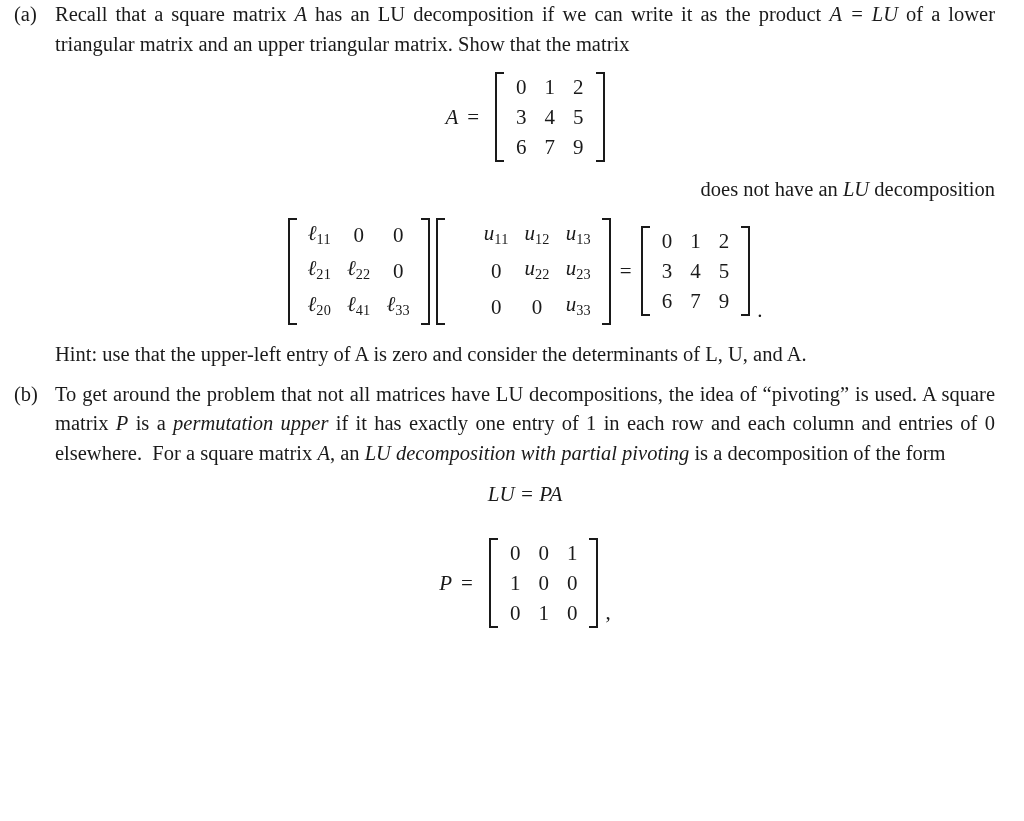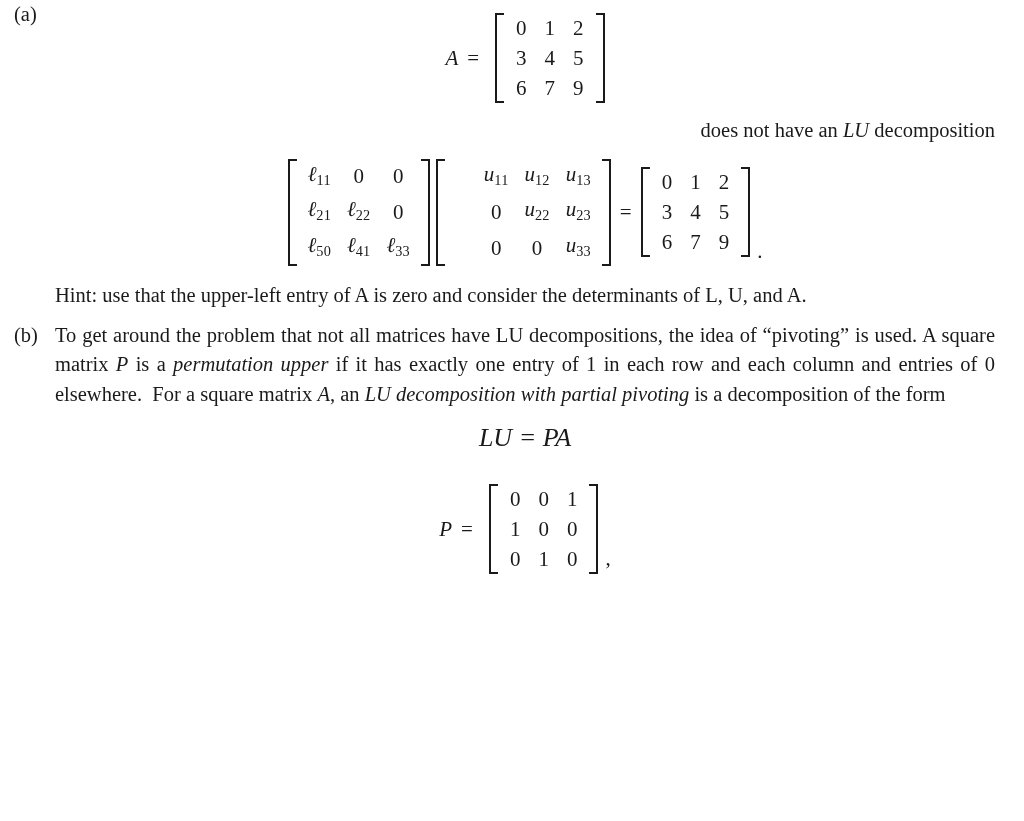--- a/index.html
+++ b/index.html
@@ -142,20 +142,25 @@
   .gap-4 { height: 16px; }
 </style>
 </head>
 <body>
 
 <div class="page">
 
   <div class="item">
     <div class="item-marker">(a)</div>
 
+    <p class="ptext">
+      Recall that a square matrix <i>A</i> has an LU decomposition if we can write it as the
+      product <i>A&nbsp;=&nbsp;LU</i> of a lower triangular matrix and an upper triangular matrix. Show
+      that the matrix
+    </p>
 
     <div class="gap-2"></div>
 
     <div class="display">
       <div class="mathrow">
         <span class="lead">
           <span>A</span><span class="eqsign">=</span>
         </span>
         <span class="matrix">
           <span class="bracket left"></span>
@@ -190,21 +195,21 @@
           <span class="bracket left"></span>
           <span class="mgrid" style="grid-template-columns: repeat(3, auto);">
             <span class="mcell sym"><span class="scriptl">ℓ</span><sub>11</sub></span>
             <span class="mcell">0</span>
             <span class="mcell">0</span>
 
             <span class="mcell sym"><span class="scriptl">ℓ</span><sub>21</sub></span>
             <span class="mcell sym"><span class="scriptl">ℓ</span><sub>22</sub></span>
             <span class="mcell">0</span>
 
-            <span class="mcell sym"><span class="scriptl">ℓ</span><sub>50</sub></span>
+            <span class="mcell sym"><span class="scriptl">ℓ</span><sub>20</sub></span>
             <span class="mcell sym"><span class="scriptl">ℓ</span><sub>41</sub></span>
             <span class="mcell sym"><span class="scriptl">ℓ</span><sub>33</sub></span>
           </span>
           <span class="bracket right"></span>
         </span>
 
         <span style="width:6px"></span>
 
         <span class="matrix">
           <span class="bracket left"></span>
@@ -259,21 +264,21 @@
     <p class="ptext">
       To get around the problem that not all matrices have LU decompositions, the idea
       of “pivoting” is used. A square matrix <i>P</i> is a <i>permutation upper</i> if it has exactly one
       entry of 1 in each row and each column and entries of 0 elsewhere.&nbsp; For a square
       matrix <i>A</i>, an <i>LU decomposition with partial pivoting</i> is a decomposition of the form
     </p>
 
     <div class="gap-3"></div>
 
     <div class="display">
-      <span style="font-style:italic; font-size:26px;">LU = PA</span>
+      <span style="font-style:italic; font-size:21px;">LU = PA</span>
     </div>
 
     <div class="gap-4"></div>
 
 
     <div class="gap-3"></div>
 
     <div class="display">
       <div class="mathrow">
         <span class="lead">

